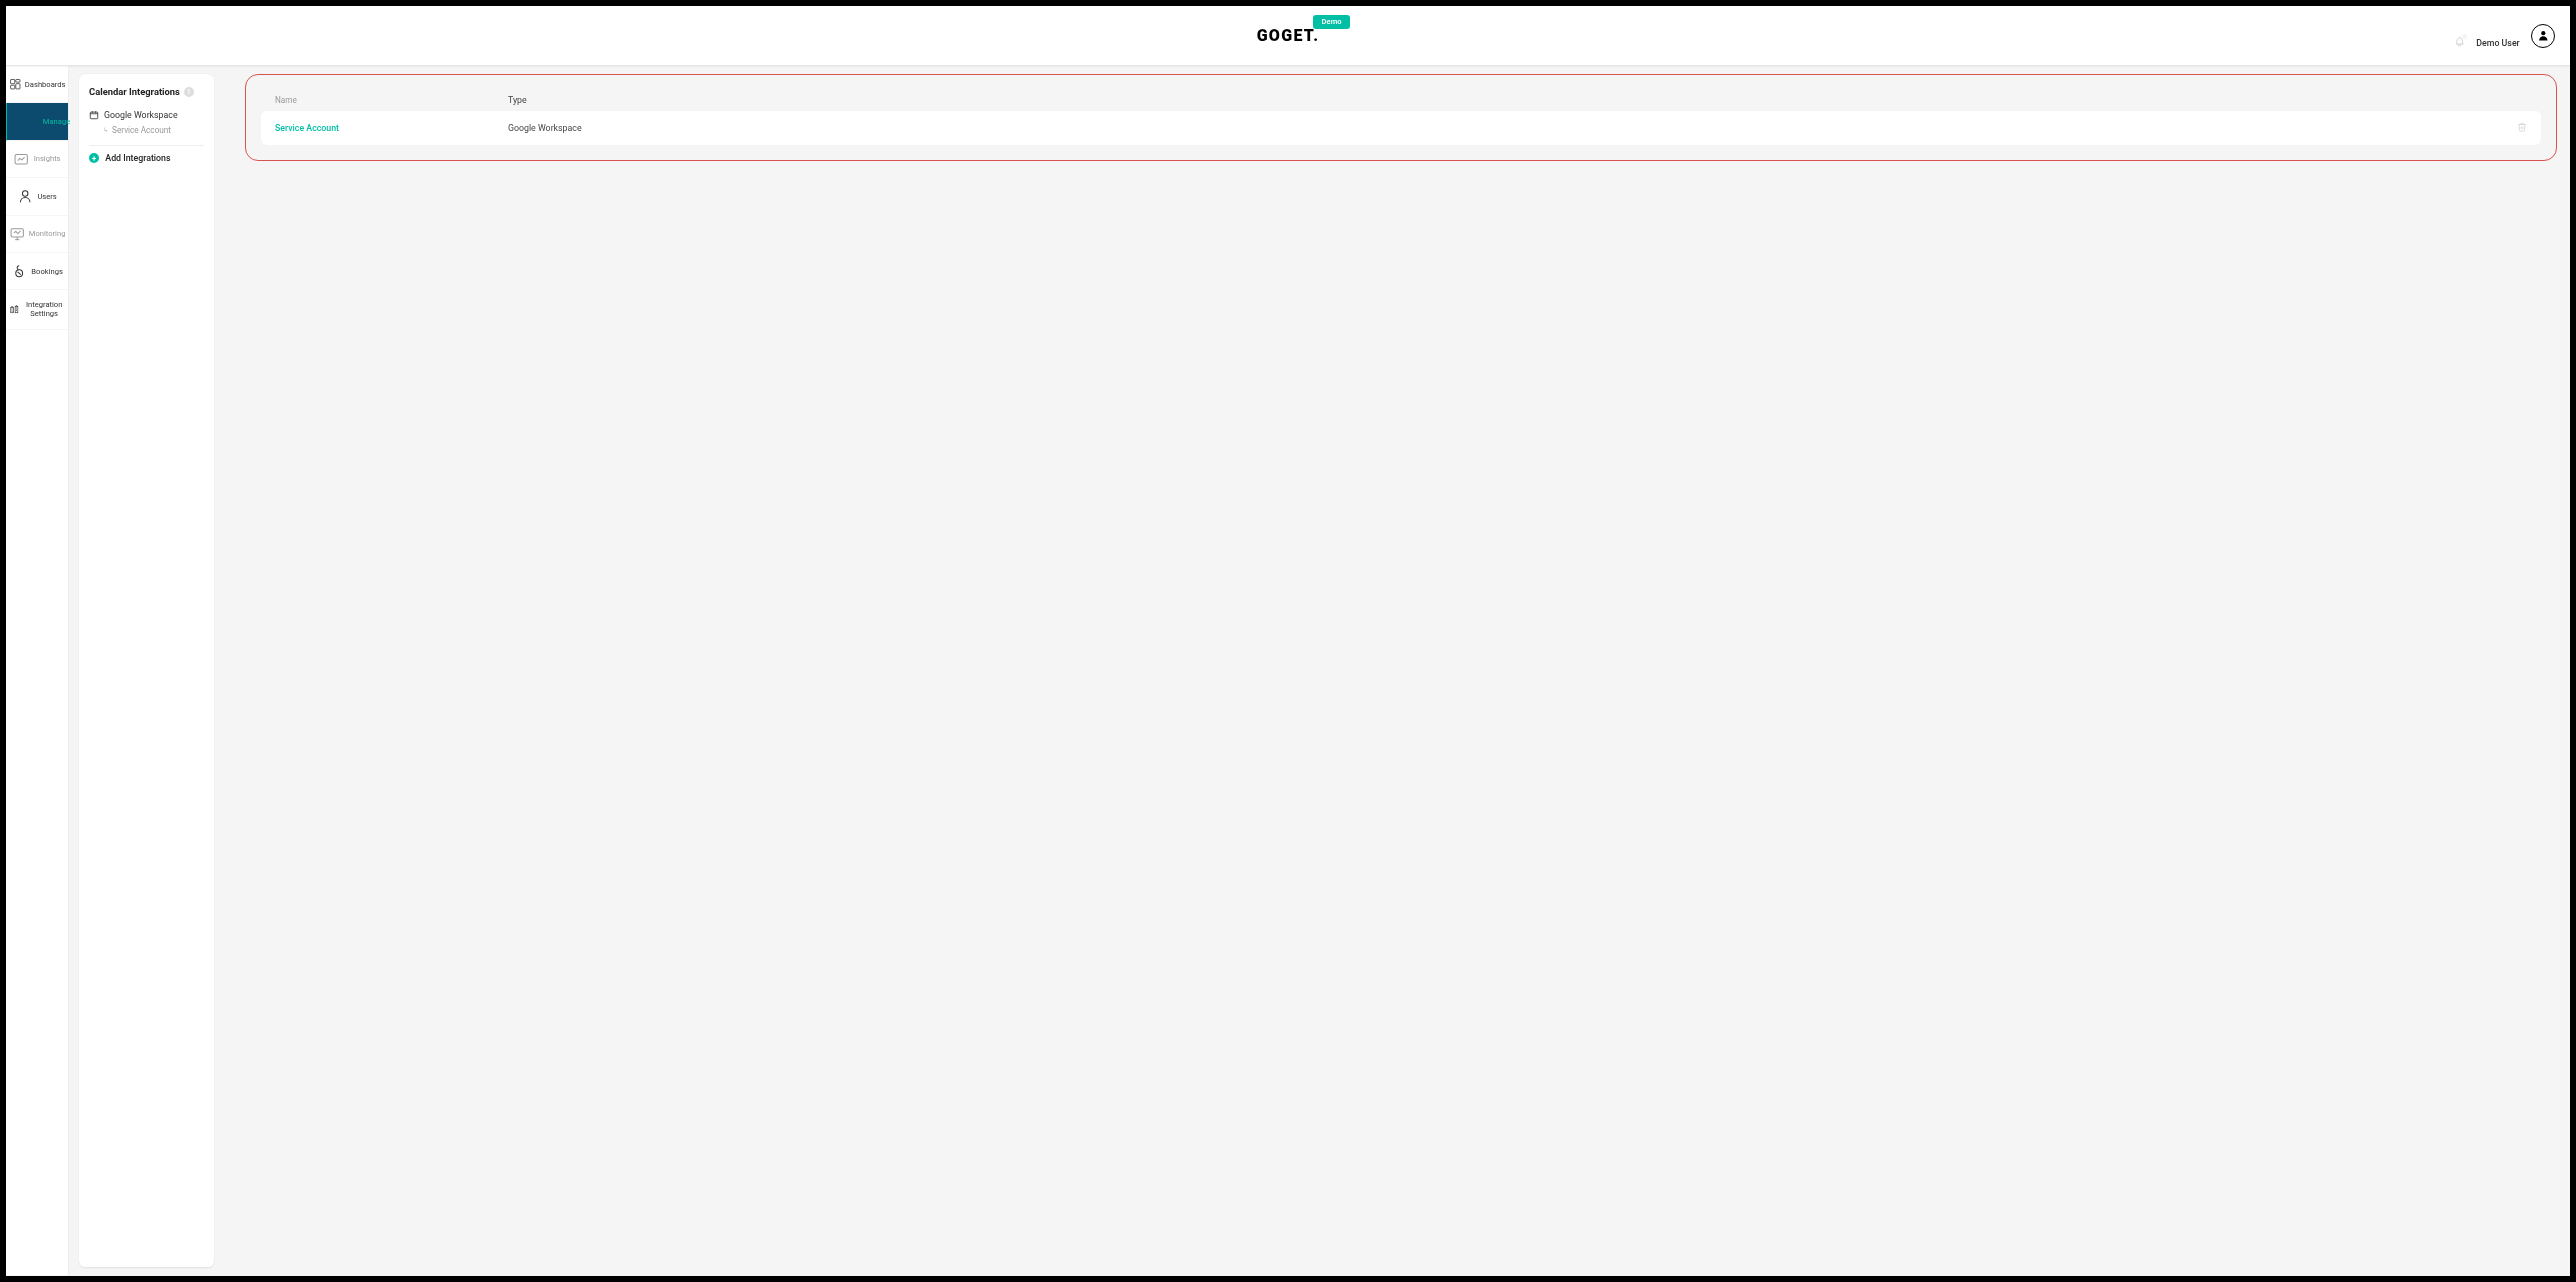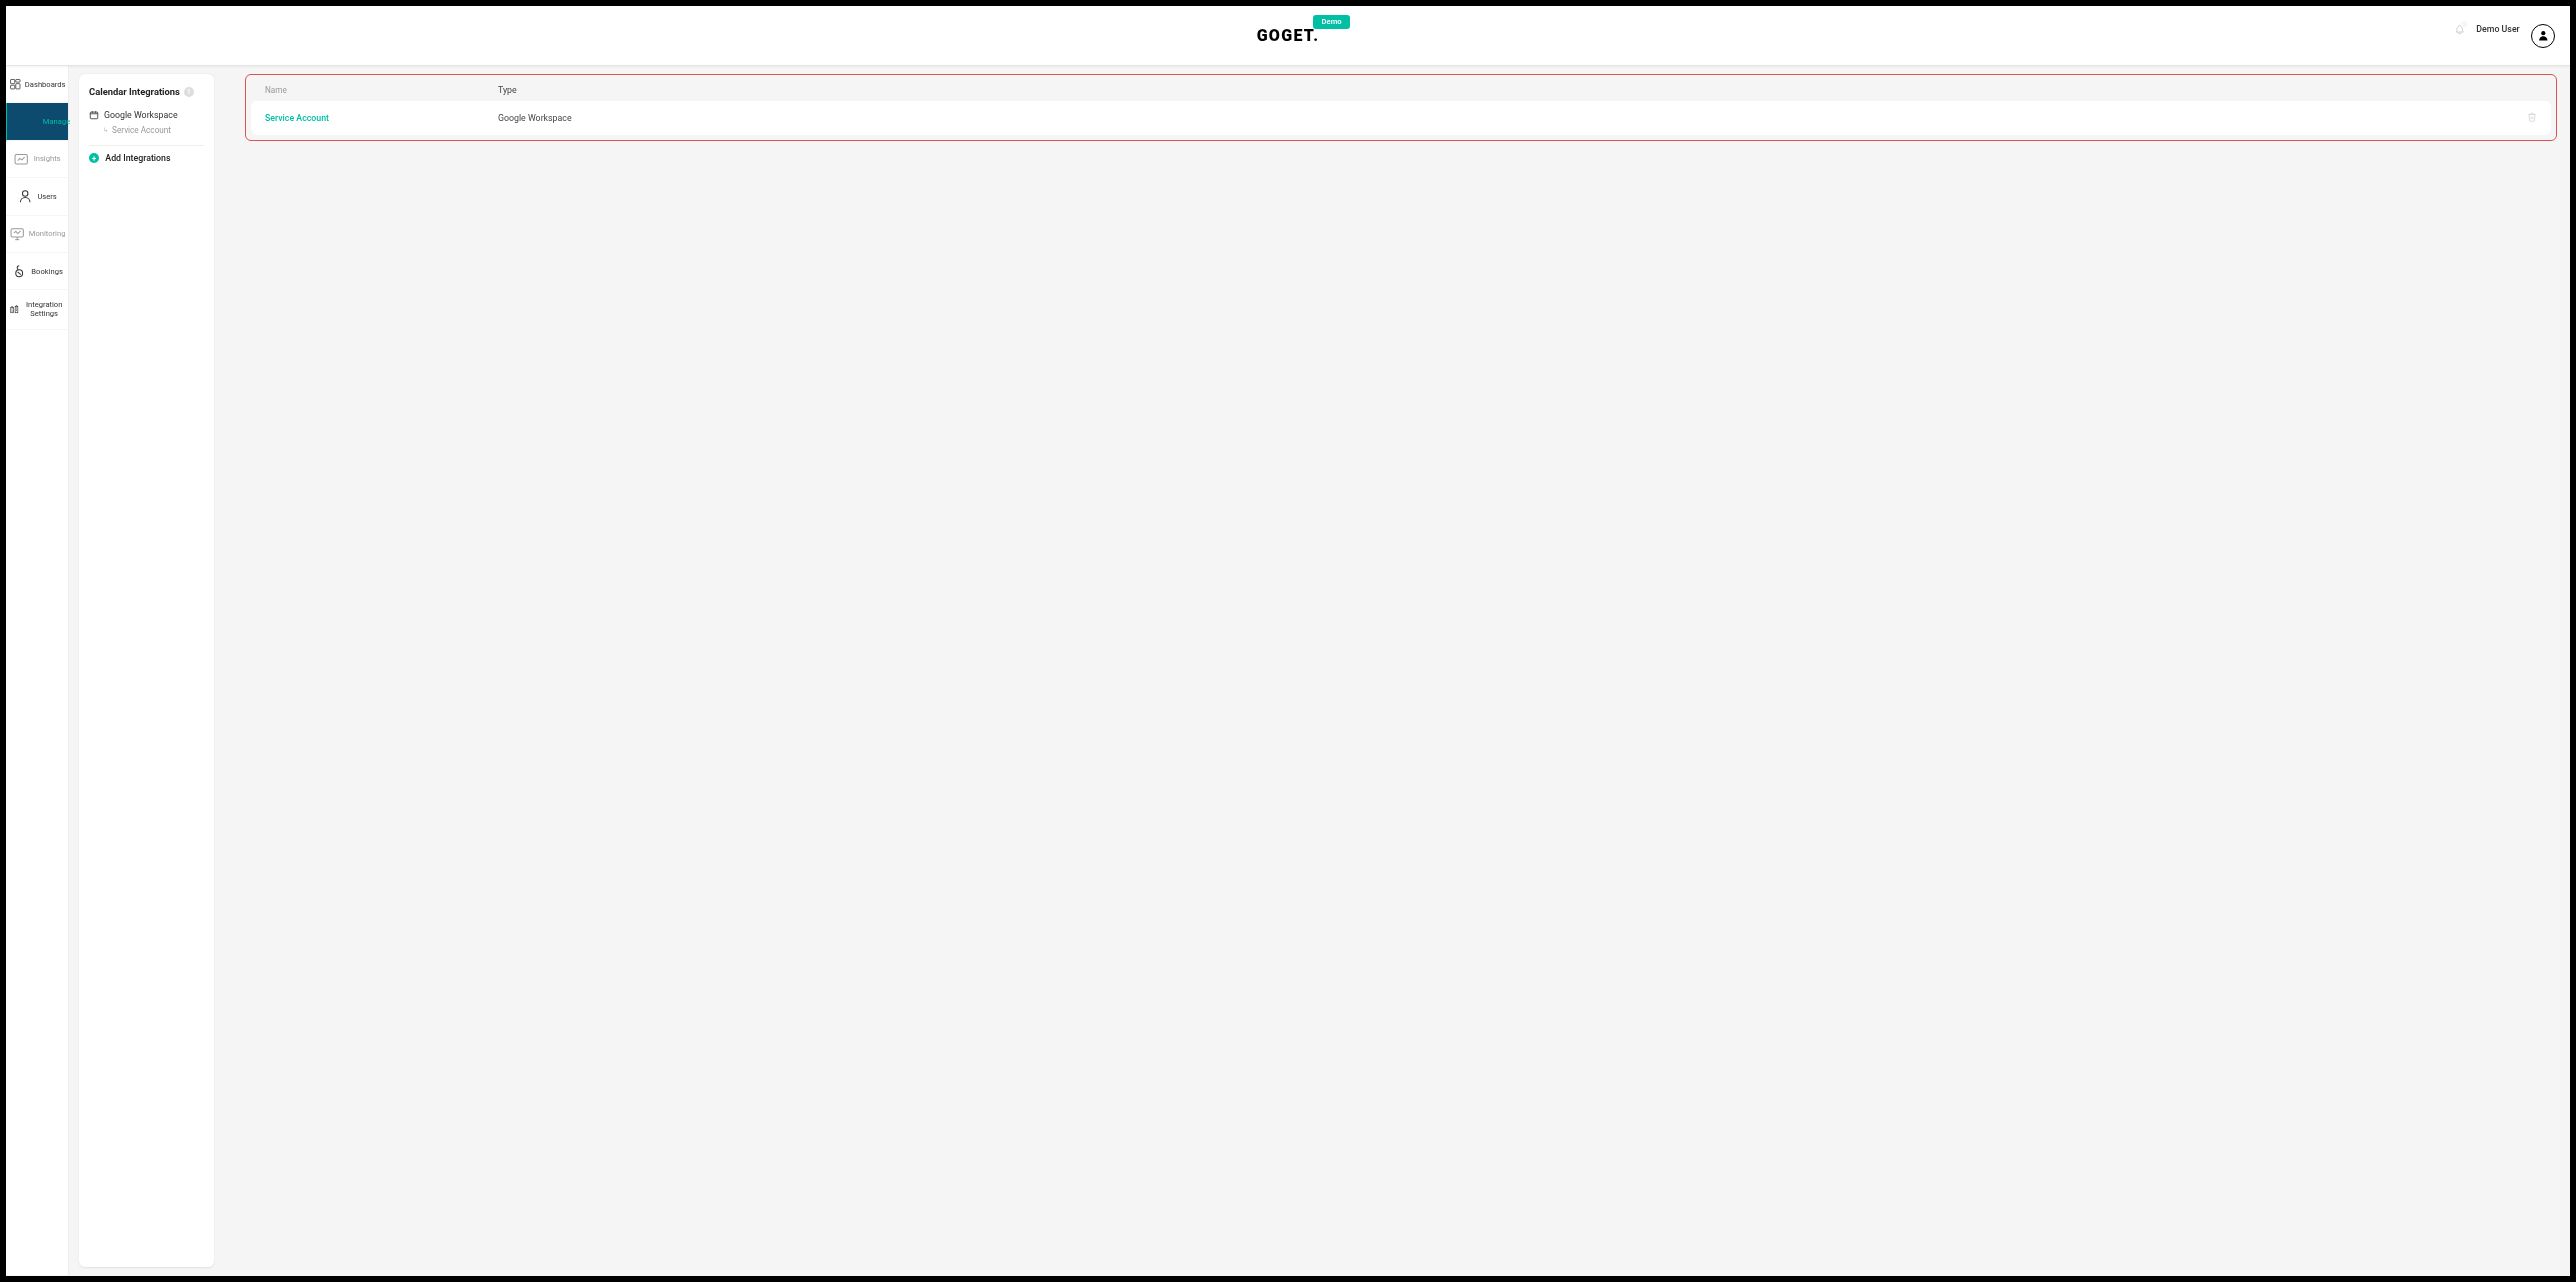--- a/index.html
+++ b/index.html
@@ -17,21 +17,21 @@
     }
     
     .logo-wrap { position: relative; display: flex; align-items: center; }
     .logo { font-size: 16px; font-weight: 900; letter-spacing: 1.3px; color: #000; }
     .demo-badge { 
       position: absolute; top: -11.3px; right: -31px; 
       background: #00BFA5; color: #fff; font-size: 7.6px; font-weight: 600;
       padding: 2.5px 8.8px; border-radius: 3px; text-align: center;
     }
     
-    .header-right { position: absolute; right: 15px; display: flex; align-items: flex-start; gap: 11.3px; }
+    .header-right { position: absolute; right: 15px; display: flex; align-items: flex-end; gap: 11.3px; }
     .bell-icon { width: 11.3px; height: 11.3px; opacity: 0.25; position: relative; }
     .bell-badge { position: absolute; top: -2.5px; right: -2.5px; width: 6.3px; height: 6.3px; background: #eee; border: 0.6px solid #ddd; border-radius: 50%; font-size: 4.4px; display: flex; align-items: center; justify-content: center; color: #999; }
     .user-name { font-size: 8.8px; color: #333; font-weight: 500; }
     .avatar { width: 24px; height: 24px; border: 0.9px solid #000; border-radius: 50%; display: flex; align-items: center; justify-content: center; }
     
     .layout { display: flex; height: calc(100vh - 73px); }
     
     .sidebar-nav {
       width: 63px;
       background: #fff;
@@ -66,22 +66,22 @@
     .tree-item { display: flex; align-items: center; gap: 5px; font-size: 8.8px; color: #333; padding: 2.5px 0; cursor: pointer; }
     .tree-sub { display: flex; align-items: center; gap: 3.8px; font-size: 8.2px; color: #999; padding: 2.5px 0 2.5px 14px; cursor: pointer; }
     .tree-arrow { font-size: 6.3px; color: #bbb; }
     .divider { border: none; border-top: 0.6px solid #eee; margin: 7.6px 0; }
     .add-btn { display: flex; align-items: center; gap: 6.3px; font-size: 8.8px; color: #222; cursor: pointer; font-weight: 500; }
     .plus-circle { width: 10px; height: 10px; background: #00BFA5; border-radius: 50%; color: #fff; display: flex; align-items: center; justify-content: center; font-size: 7.6px; font-weight: bold; }
     
     .main-content { flex: 1; padding: 7.6px 12.6px 7.6px 31px; }
     .card-highlight {
       border: 1.6px solid #d9534f;
-      border-radius: 6px;
-      padding: 5px;
+      border-radius: 13px;
+      padding: 15px;
       background: #f5f5f5;
     }
     .table-card {
       background: transparent;
       border-radius: 6.3px;
       overflow: hidden;
     }
     .table-header { display: flex; padding: 5px 14px 6.3px; font-size: 8.2px; color: #999; }
     .table-row { display: flex; align-items: center; padding: 11.3px 14px; background: #fff; border-radius: 5px; box-shadow: 0 0.6px 1.3px rgba(0,0,0,0.04); }
     .col-name { flex: 0 0 233px; }

